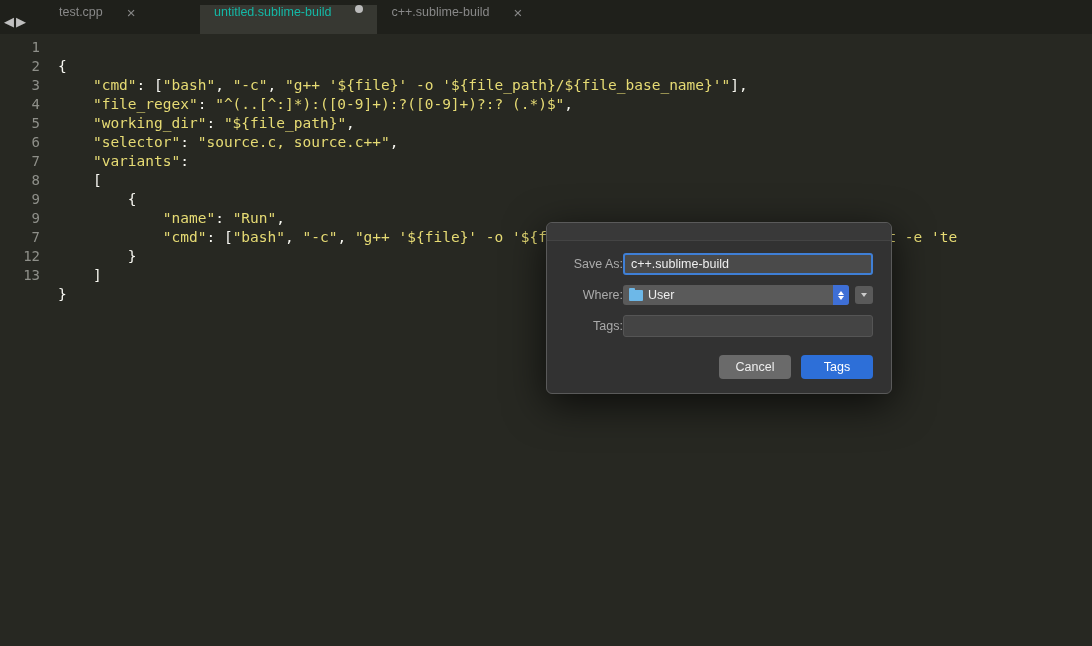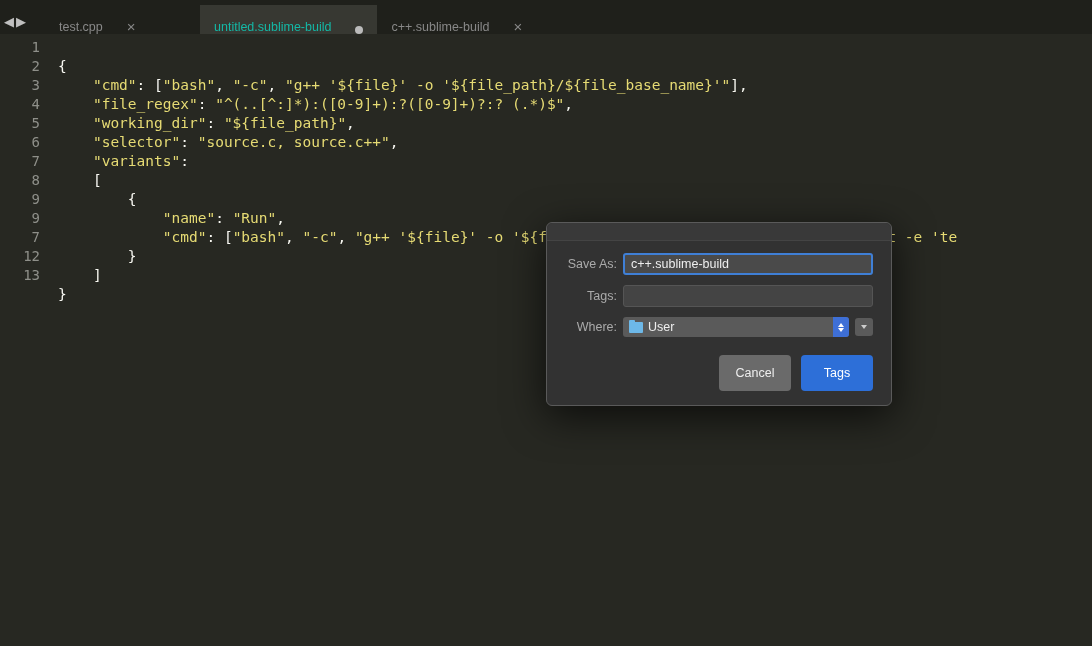--- a/index.html
+++ b/index.html
@@ -29,21 +29,21 @@
   color: #c0c0c0;
 }
 .tabs {
   height: 29px;
   background: #1f201b;
   display: flex;
   padding-left: 45px;
 }
 .tab {
   display: flex;
-  align-items: flex-end;
+  align-items: flex-start;
   padding: 0 14px;
   color: #888;
   font-size: 12.5px;
   position: relative;
   cursor: pointer;
   gap: 24px;
   min-width: 155px;
 }
 .tab.active {
   background: #373832;
@@ -110,21 +110,21 @@
   display: flex;
   align-items: center;
   margin-bottom: 10px;
   padding: 0 18px;
 }
 .dialog-label {
   width: 58px;
   text-align: right;
   color: #aaa;
   font-size: 12.5px;
-  padding-right: 6px;
+  padding-right: 0;
 }
 .dialog-input {
   flex: 1;
   background: #4a4a4a;
   border: 2px solid #3f7fd6;
   border-radius: 3px;
   height: 22px;
   padding: 0 6px;
   color: #eee;
   font-size: 12.5px;
@@ -193,21 +193,21 @@
 .expand-btn span { width: 0; height: 0; border-left: 3px solid transparent; border-right: 3px solid transparent; border-top: 4px solid #ccc; }
 .dialog-buttons {
   display: flex;
   justify-content: flex-end;
   gap: 10px;
   padding: 0 18px;
   margin-top: 18px;
 }
 .btn {
   min-width: 72px;
-  height: 36px;
+  height: 24px;
   border-radius: 4px;
   font-size: 12.5px;
   display: flex;
   align-items: center;
   justify-content: center;
   cursor: pointer;
 }
 .btn-cancel { background: #6a6a6a; color: #eee; }
 .btn-save { background: #2d6fd8; color: #fff; }
 </style>
@@ -269,34 +269,34 @@
   </div>
 </div>
 
 <div class="dialog">
   <div class="dialog-top"></div>
   <div class="dialog-row">
     <div class="dialog-label">Save As:</div>
     <input class="dialog-input" value="c++.sublime-build" style="">
   </div>
   <div class="dialog-row">
-    <div class="dialog-label">Tags:</div>
-    <input class="dialog-input plain" value="" style="">
-  </div>
-  <div class="dialog-row">
     <div class="dialog-label">Where:</div>
     <div class="where-select">
       <span class="folder-icon"></span>
       <span>User</span>
       <span class="select-arrows">
         <span class="sa-up"></span>
           <span class="sa-down"></span>
       </span>
     </div>
     <div class="expand-btn">
         <span></span>
       </div>
   </div>
+  <div class="dialog-row">
+    <div class="dialog-label">Tags:</div>
+    <input class="dialog-input plain" value="" style="">
+  </div>
   <div class="dialog-buttons">
     <div class="btn btn-cancel">Cancel</div>
     <div class="btn btn-save">Tags</div>
   </div>
 </div>
 
 </body></html>

